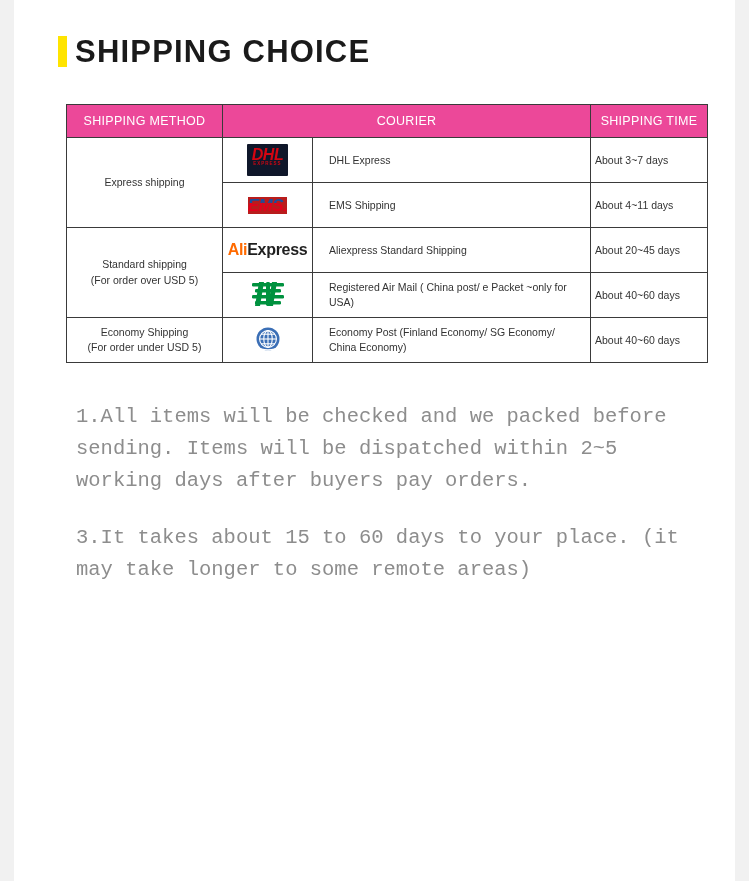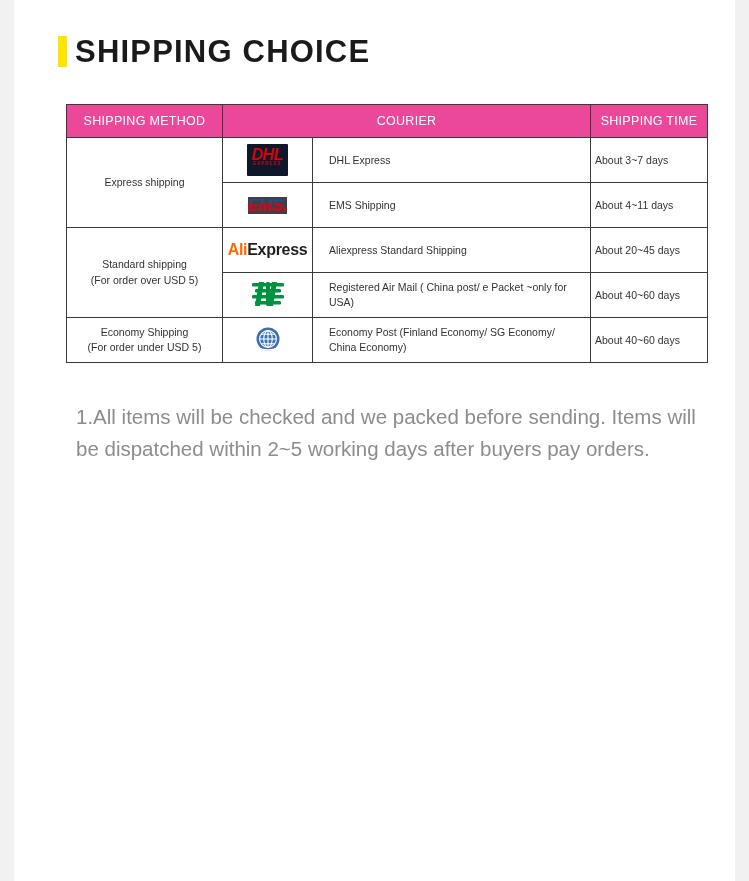--- a/index.html
+++ b/index.html
@@ -141,21 +141,21 @@
     display: block;
     font-size: 4.5px;
     color: #d40511;
     letter-spacing: 1px;
     font-weight: bold;
     margin-top: -1px;
   }
 
   .logo-ems {
     display: inline-block;
-    background: #404040;
+    background: #b91c1c;
     line-height: 1;
   }
   .logo-ems .ems-word {
     font-family: "Liberation Sans", sans-serif;
     font-weight: bold;
     font-style: italic;
     font-size: 17px;
     color: #e3001b;
     letter-spacing: -0.5px;
     background: linear-gradient(to bottom, #1b4f9c 0 38%, #e3001b 38% 100%);
@@ -182,21 +182,21 @@
   .logo-un { display: inline-block; }
   .logo-un svg { display: block; }
 
   
   .paras {
     margin: 38px 0 0 62px;
     width: 632px;
     color: #8d8d8d;
     font-size: 20.5px;
     line-height: 1.55;
-    font-family: Liberation Sans, sans-serif;
+    font-family: Liberation Mono, monospace;
     font-weight: 300;
   }
   .paras p {
     margin: 0 0 26px 0;
   }
   .paras p:last-child { margin-bottom: 0; }
 </style>
 </head>
 <body>
 
@@ -304,16 +304,17 @@
             </td>
             <td class="courier">Economy Post (Finland Economy/ SG Economy/ China Economy)</td>
             <td class="time">About 40~60 days</td>
           </tr>
         </tbody>
       </table>
     </div>
 
     <div class="paras">
       <p>1.All items will be checked and we packed before sending. Items will be dispatched within 2~5 working days after buyers pay orders.</p>
+      <p> 3.It takes about 15 to 60 days to your place. (it may take longer to some remote areas)</p>
     </div>
 
   </div>
 </div>
 
 </body></html>

